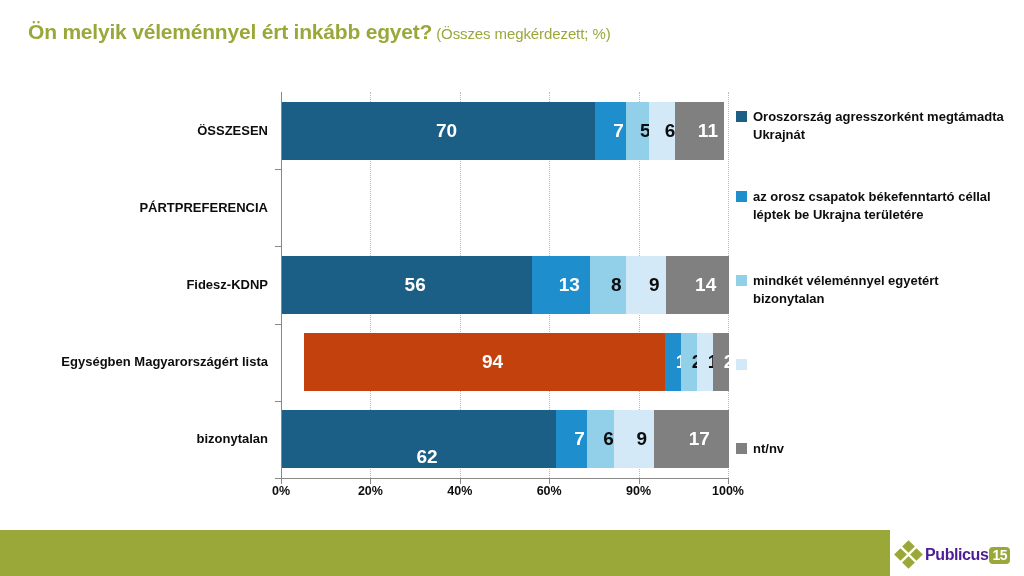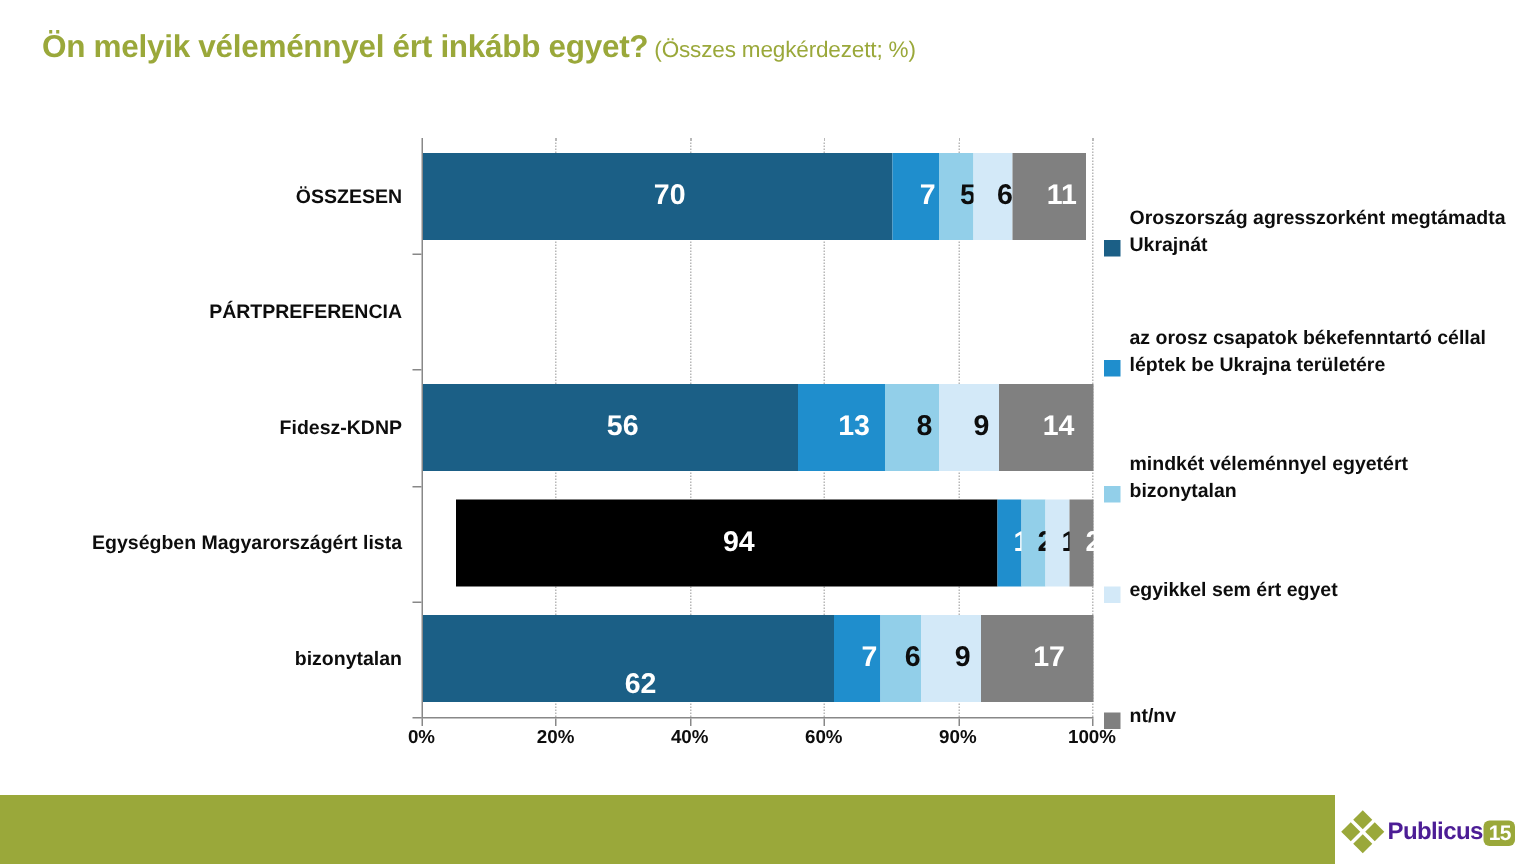--- a/index.html
+++ b/index.html
@@ -148,22 +148,21 @@
     position: absolute;
     left: 736px;
     top: 100px;
     width: 280px;
   }
   .legend-item {
     position: absolute;
     left: 0;
     width: 276px;
     display: flex;
-    align-items: flex-end;
-    margin-top: 28px;
+    align-items: flex-start;
   }
   .legend-swatch {
     width: 11px;
     height: 11px;
     flex: 0 0 11px;
     margin-top: 3px;
     margin-right: 6px;
   }
   .legend-text {
     font-size: 13px;
@@ -300,21 +299,21 @@
             <span>9</span>
           </div>
           <div class="seg" style="width: 62.58px; background: rgb(128, 128, 128); color: rgb(255, 255, 255);">
             <span>14</span>
           </div>
         </div>
       </div>
       <div class="cat-row" style="top: 323.6px; height: 77.2px;">
         <div class="cat-label" style="top: 31.6px;">Egységben Magyarországért lista</div>
         <div class="bar" style="top: 9.6px; height: 58px; width: 447px;">
-          <div class="seg" style="width: 420.18px; background: #000000; color: rgb(255, 255, 255); margin-left: 22px;">
+          <div class="seg" style="width: 420.18px; background: #c2410c; color: rgb(255, 255, 255); margin-left: 22px;">
             <span>94</span>
           </div>
           <div class="seg" style="width: 4.47px; background: rgb(31, 142, 205); color: rgb(255, 255, 255);">
             <span>1</span>
           </div>
           <div class="seg" style="width: 8.94px; background: rgb(146, 207, 233); color: rgb(13, 13, 13);">
             <span>2</span>
           </div>
           <div class="seg" style="width: 4.47px; background: rgb(211, 233, 248); color: rgb(13, 13, 13);">
             <span>1</span>
@@ -363,21 +362,20 @@
       <div class="legend-item" style="top: 88px;">
         <div class="legend-swatch" style="background: rgb(31, 142, 205);"></div>
         <div class="legend-text">az orosz csapatok békefenntartó céllal léptek be Ukrajna területére</div>
       </div>
       <div class="legend-item" style="top: 172px;">
         <div class="legend-swatch" style="background: rgb(146, 207, 233);"></div>
         <div class="legend-text">mindkét véleménnyel egyetért bizonytalan</div>
       </div>
       <div class="legend-item" style="top: 256px;">
         <div class="legend-swatch" style="background: rgb(211, 233, 248);"></div>
-        <div class="legend-text">egyikkel sem ért egyet</div>
       </div>
       <div class="legend-item" style="top: 340px;">
         <div class="legend-swatch" style="background: rgb(128, 128, 128);"></div>
         <div class="legend-text">nt/nv</div>
       </div>
     </div>
 </div>
 
 <div id="footer-bar"></div>
 <div id="logo-block">

